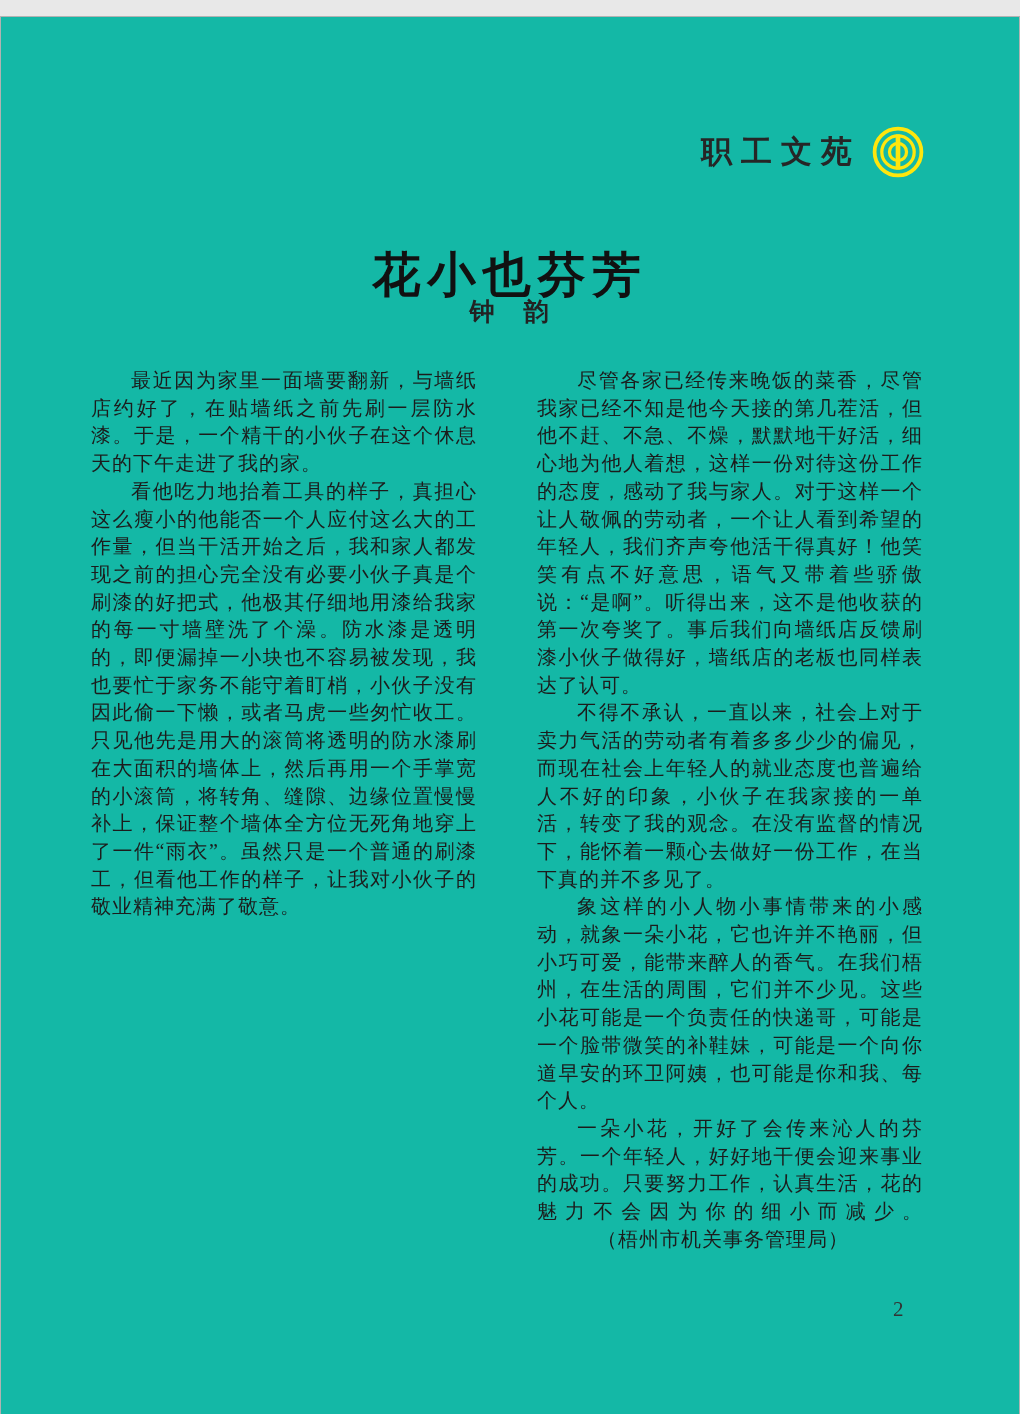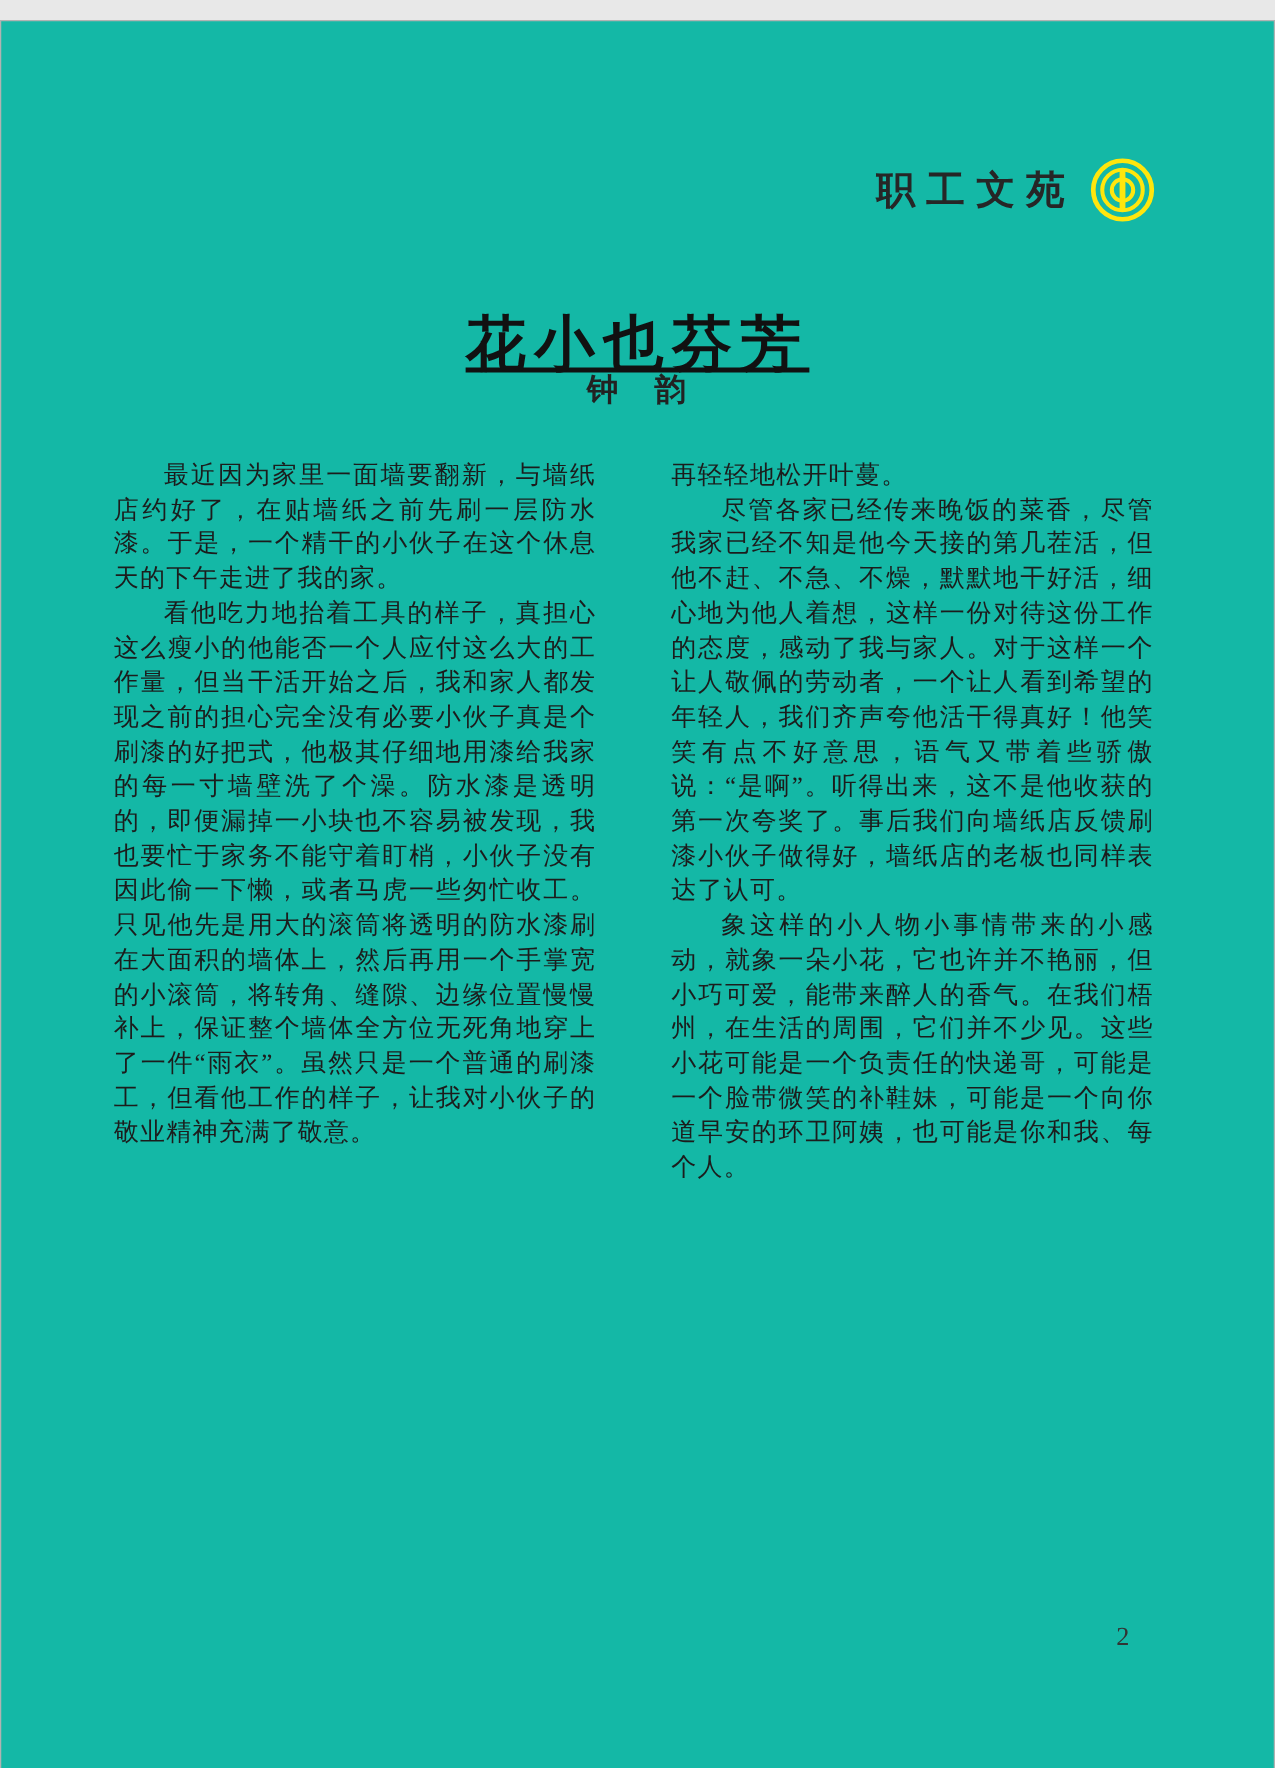--- a/index.html
+++ b/index.html
@@ -30,21 +30,20 @@
   .logo { width:54px; height:54px; display:block; }
   .title {
     position:absolute;
     top:194px; left:0; width:100%;
     text-align:center;
     font-size:48px;
     font-weight:bold;
     letter-spacing:7px;
     color:#111;
     font-family:"DejaVu Sans", sans-serif;
-    text-decoration:underline;
   }
   .author {
     position:absolute;
     top:278px; left:0; width:100%;
     text-align:center;
     font-size:25px;
     font-weight:bold;
     letter-spacing:2px;
     color:#222;
   }
@@ -93,21 +92,22 @@
   <h1 class="title">花小也芬芳</h1>
 
   <div class="author">钟　韵</div>
 
   <div class="body-columns">
     <div class="col">
       <p>最近因为家里一面墙要翻新，与墙纸店约好了，在贴墙纸之前先刷一层防水漆。于是，一个精干的小伙子在这个休息天的下午走进了我的家。</p>
       <p>看他吃力地抬着工具的样子，真担心这么瘦小的他能否一个人应付这么大的工作量，但当干活开始之后，我和家人都发现之前的担心完全没有必要小伙子真是个刷漆的好把式，他极其仔细地用漆给我家的每一寸墙壁洗了个澡。防水漆是透明的，即便漏掉一小块也不容易被发现，我也要忙于家务不能守着盯梢，小伙子没有因此偷一下懒，或者马虎一些匆忙收工。只见他先是用大的滚筒将透明的防水漆刷在大面积的墙体上，然后再用一个手掌宽的小滚筒，将转角、缝隙、边缘位置慢慢补上，保证整个墙体全方位无死角地穿上了一件“雨衣”。虽然只是一个普通的刷漆工，但看他工作的样子，让我对小伙子的敬业精神充满了敬意。</p>
     </div>
     <div class="col">
-      <p class="no-indent">再轻轻地松开叶蔓。</p>
       <p>尽管各家已经传来晚饭的菜香，尽管我家已经不知是他今天接的第几茬活，但他不赶、不急、不燥，默默地干好活，细心地为他人着想，这样一份对待这份工作的态度，感动了我与家人。对于这样一个让人敬佩的劳动者，一个让人看到希望的年轻人，我们齐声夸他活干得真好！他笑笑有点不好意思，语气又带着些骄傲说：“是啊”。听得出来，这不是他收获的第一次夸奖了。事后我们向墙纸店反馈刷漆小伙子做得好，墙纸店的老板也同样表达了认可。</p>
+      <p>不得不承认，一直以来，社会上对于卖力气活的劳动者有着多多少少的偏见，而现在社会上年轻人的就业态度也普遍给人不好的印象，小伙子在我家接的一单活，转变了我的观念。在没有监督的情况下，能怀着一颗心去做好一份工作，在当下真的并不多见了。</p>
       <p>象这样的小人物小事情带来的小感动，就象一朵小花，它也许并不艳丽，但小巧可爱，能带来醉人的香气。在我们梧州，在生活的周围，它们并不少见。这些小花可能是一个负责任的快递哥，可能是一个脸带微笑的补鞋妹，可能是一个向你道早安的环卫阿姨，也可能是你和我、每个人。</p>
+      <p><span>一朵小花，开好了会传来沁人的芬芳。一个年轻人，好好地干便会迎来事业的成功。只要努力工作，认真生活，花的魅力不会因为你的细小而减少。</span><span class="attribution">（梧州市机关事务管理局）</span></p>
     </div>
   </div>
 
   <div class="page-number">2</div>
 
 </div>
 
 </body></html>

